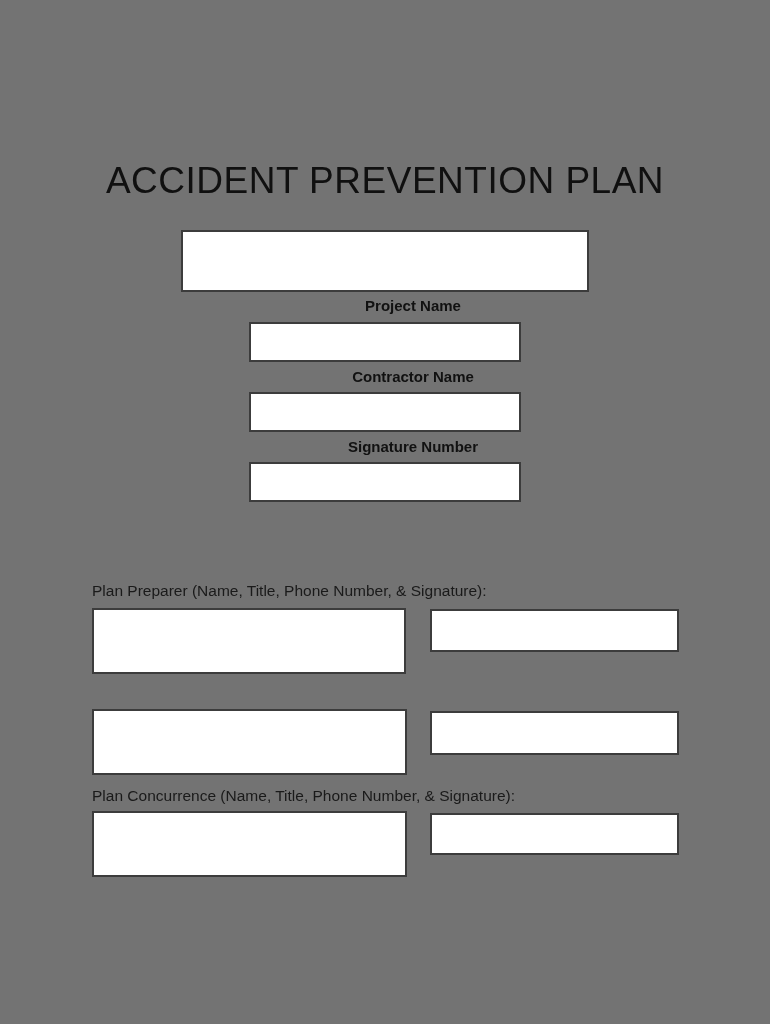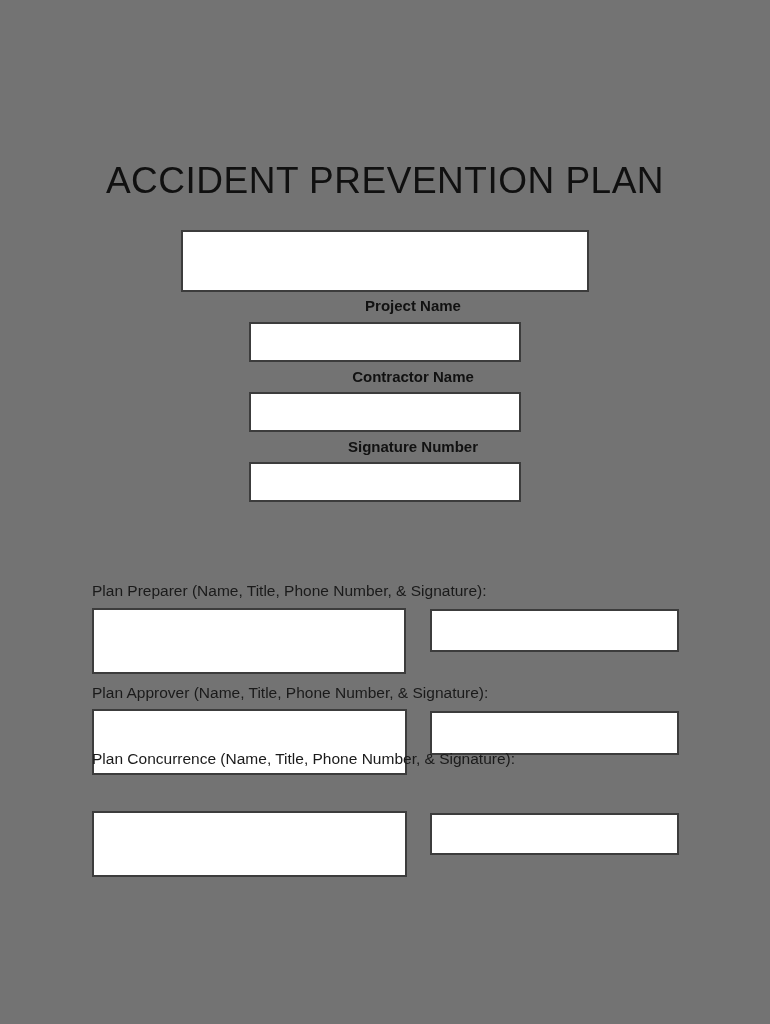--- a/index.html
+++ b/index.html
@@ -65,21 +65,21 @@
 
   
   .lbl-preparer    { top: 582px; }
   .box-preparer-l  { left: 92px;  top: 608px; width: 314px; height: 66px; }
   .box-preparer-r  { left: 430px; top: 609px; width: 249px; height: 43px; }
 
   .lbl-approver    { top: 684px; }
   .box-approver-l  { left: 92px;  top: 709px; width: 315px; height: 66px; }
   .box-approver-r  { left: 430px; top: 711px; width: 249px; height: 44px; }
 
-  .lbl-concurrence { top: 750px; }
+  .lbl-concurrence { top: 787px; }
   .box-concur-l    { left: 92px;  top: 811px; width: 315px; height: 66px; }
   .box-concur-r    { left: 430px; top: 813px; width: 249px; height: 42px; }
 </style>
 </head>
 <body>
 
 <div class="page">
 
   <h1 class="title">ACCIDENT PREVENTION PLAN</h1>
 
@@ -91,21 +91,20 @@
 
   <div class="field-box box-contract"></div>
   <div class="center-label lbl-contract">Signature Number</div>
 
   <div class="field-box box-date"></div>
 
   <div class="section-label lbl-preparer">Plan Preparer (Name, Title, Phone Number, &amp; Signature):</div>
   <div class="field-box box-preparer-l"></div>
   <div class="field-box box-preparer-r"></div>
 
-  <div class="section-label lbl-approver">Plan Approver (Name, Title, Phone Number, &amp; Signature):</div>
   <div class="field-box box-approver-l"></div>
   <div class="field-box box-approver-r"></div>
 
   <div class="section-label lbl-concurrence">Plan Concurrence (Name, Title, Phone Number, &amp; Signature):</div>
   <div class="field-box box-concur-l"></div>
   <div class="field-box box-concur-r"></div>
 
 </div>
 
 </body></html>

